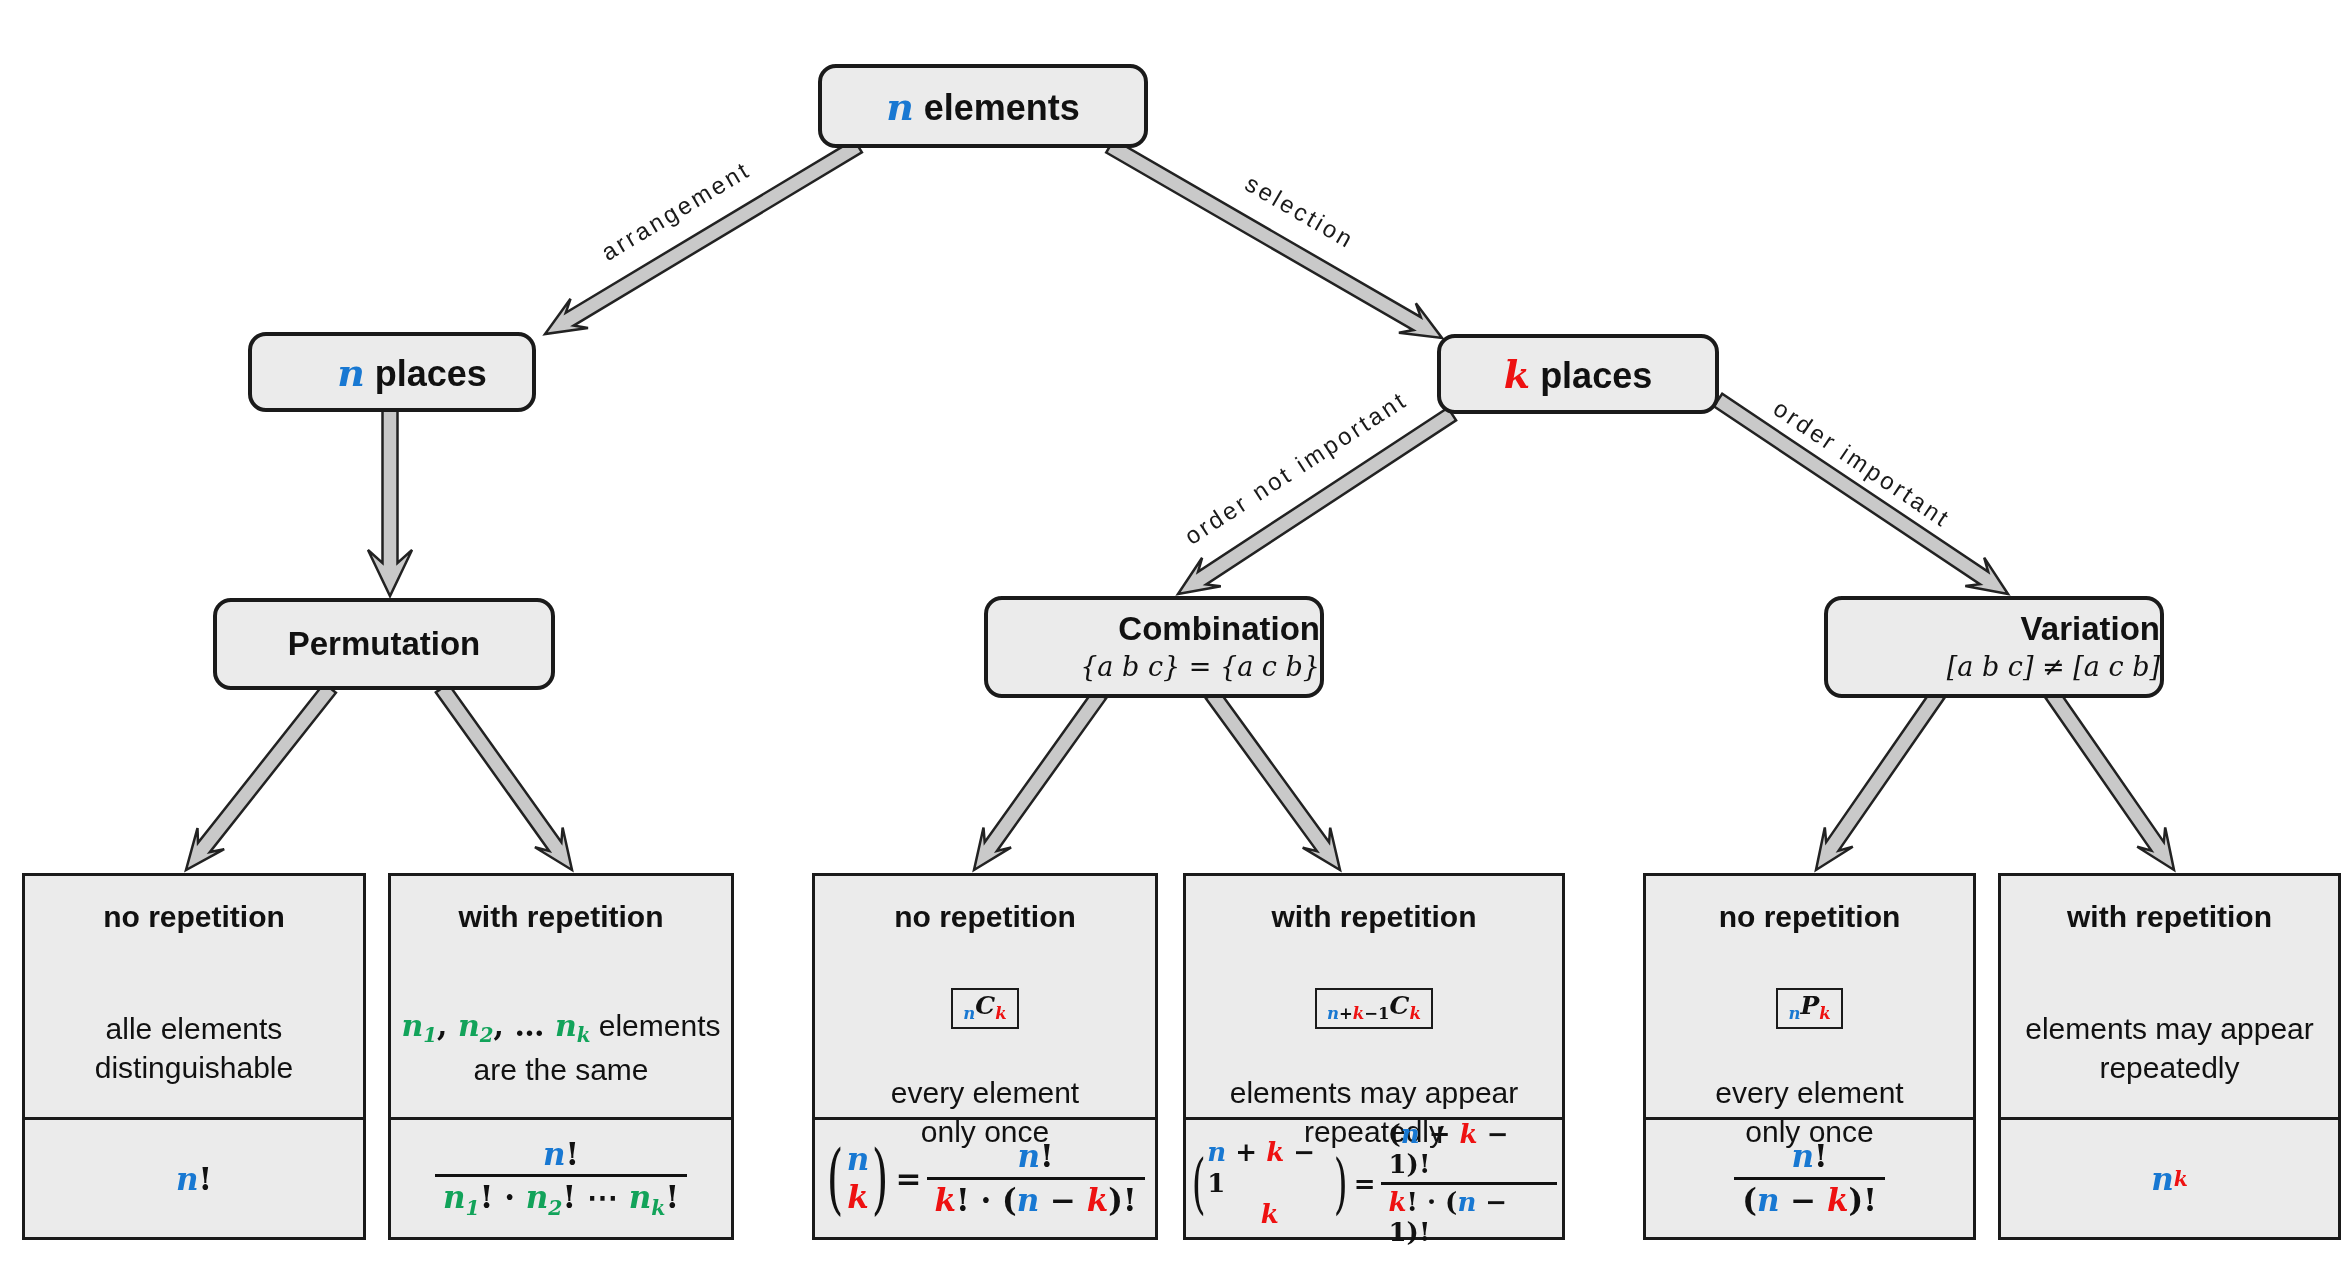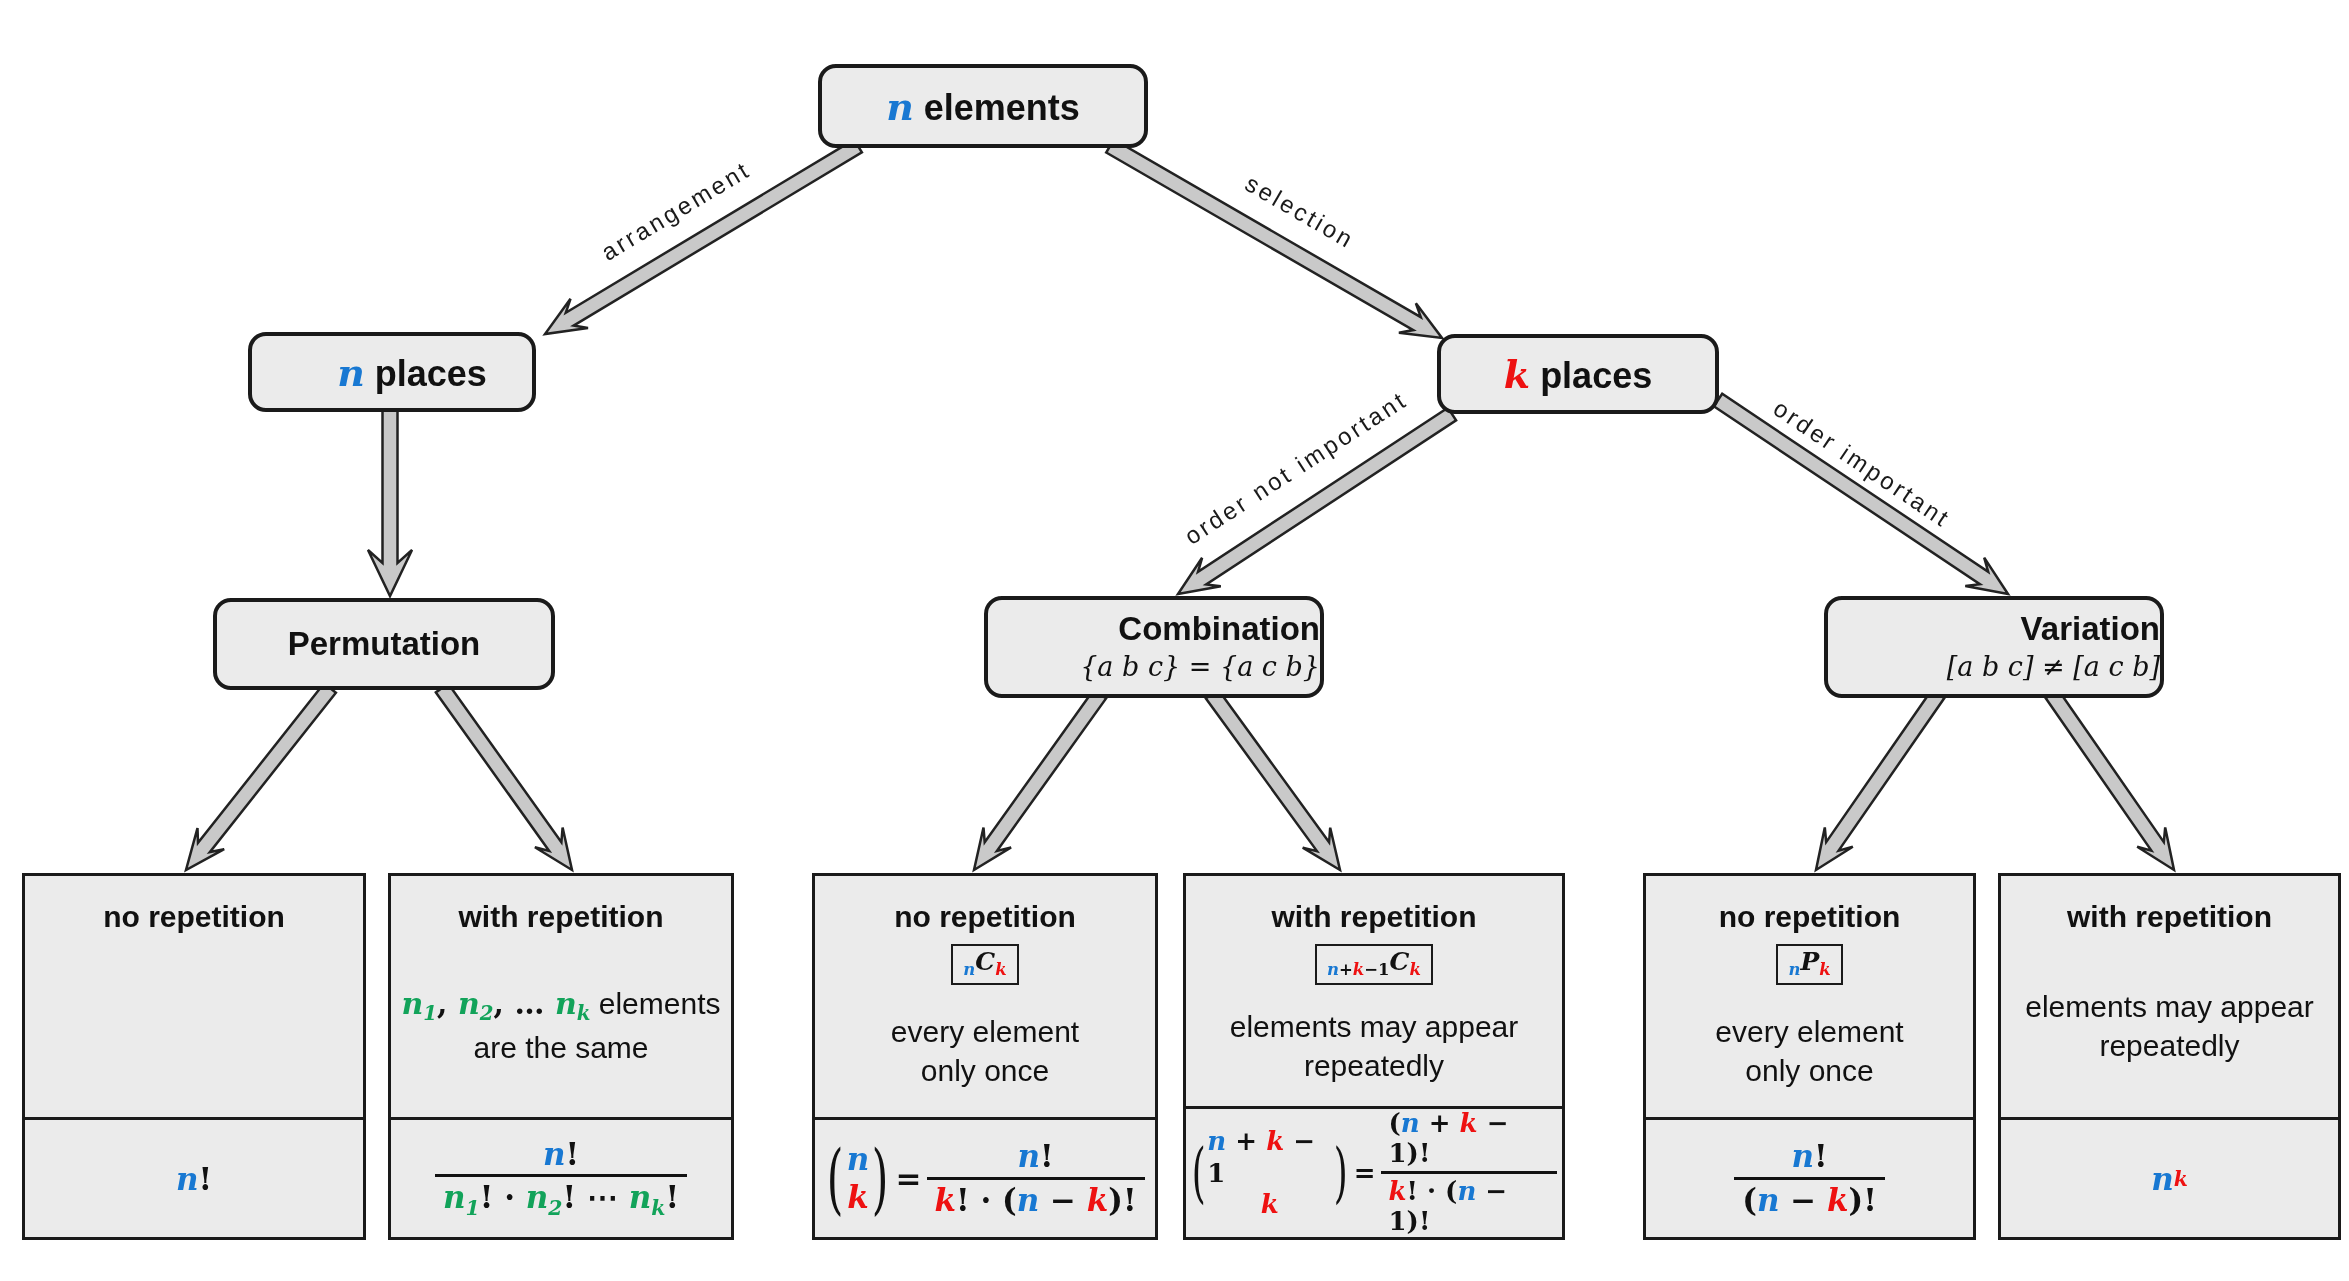--- a/index.html
+++ b/index.html
@@ -27,21 +27,21 @@
     position:absolute;font-size:24px;letter-spacing:3px;color:#1a1a1a;
     white-space:nowrap;transform-origin:center center;
   }
 
   
   .leaf{
     position:absolute;background:var(--boxfill);border:3.5px solid var(--line);
     display:flex;flex-direction:column;box-sizing:border-box;
   }
   .leaf .top{height:241px;display:flex;flex-direction:column;align-items:center;
-    padding-top:24px;box-sizing:border-box;}
+    padding-top:24px;box-sizing:border-box;gap:44px;}
   .leaf .hdr{font-size:30px;font-weight:bold;}
   .leaf .badge{margin-top:10px;border:2px solid var(--line);padding:2px 10px 4px;
     font-size:25px;line-height:1.1;background:var(--boxfill);}
   .leaf .desc{flex:1;display:flex;flex-direction:column;align-items:center;justify-content:center;
     font-size:30px;line-height:1.3;text-align:center;}
   .leaf .bottom{border-top:3.5px solid var(--line);flex:1;display:flex;align-items:center;
     justify-content:center;font-size:31px;}
   .leaf.small-formula .bottom{font-size:26px;}
 
   
@@ -98,20 +98,24 @@
   <div class="subtitle"><span class="tk-m">{a b c} = {a c b}</span></div>
 </div>
 <div class="node" style="left:1824px;top:596px;width:340px;height:102px;align-items:flex-end;">
   <div class="title">Variation</div>
   <div class="subtitle"><span class="tk-m">[a b c] ≠ [a c b]</span></div>
 </div>
 
 <div class="leaf" style="left:22px;top:873px;width:344px;height:367px;">
   <div class="top">
     <div class="hdr">no repetition</div>
+    <div class="desc">
+        <div><span class="tk-t">alle elements</span></div>
+        <div><span class="tk-t">distinguishable</span></div>
+      </div>
   </div>
   <div class="bottom">
       <span class="tk-v" style="color: rgb(24, 120, 210);">n</span>
       <span class="tk-o">!</span>
     </div>
 </div>
 
 <div class="leaf" style="left:388px;top:873px;width:346px;height:367px;">
   <div class="top">
     <div class="hdr">with repetition</div>

